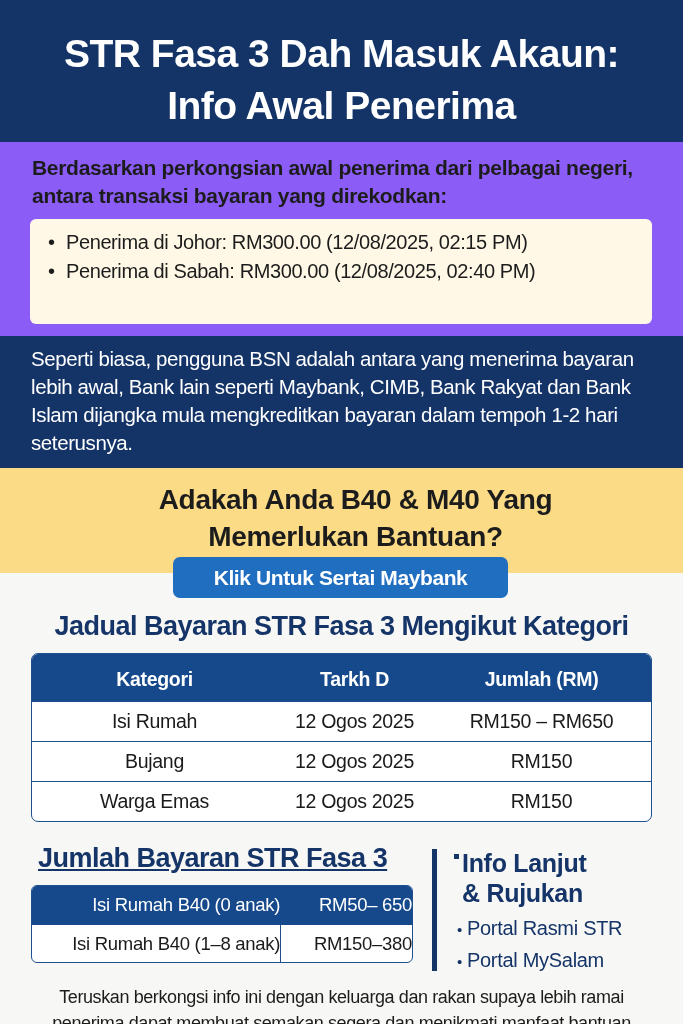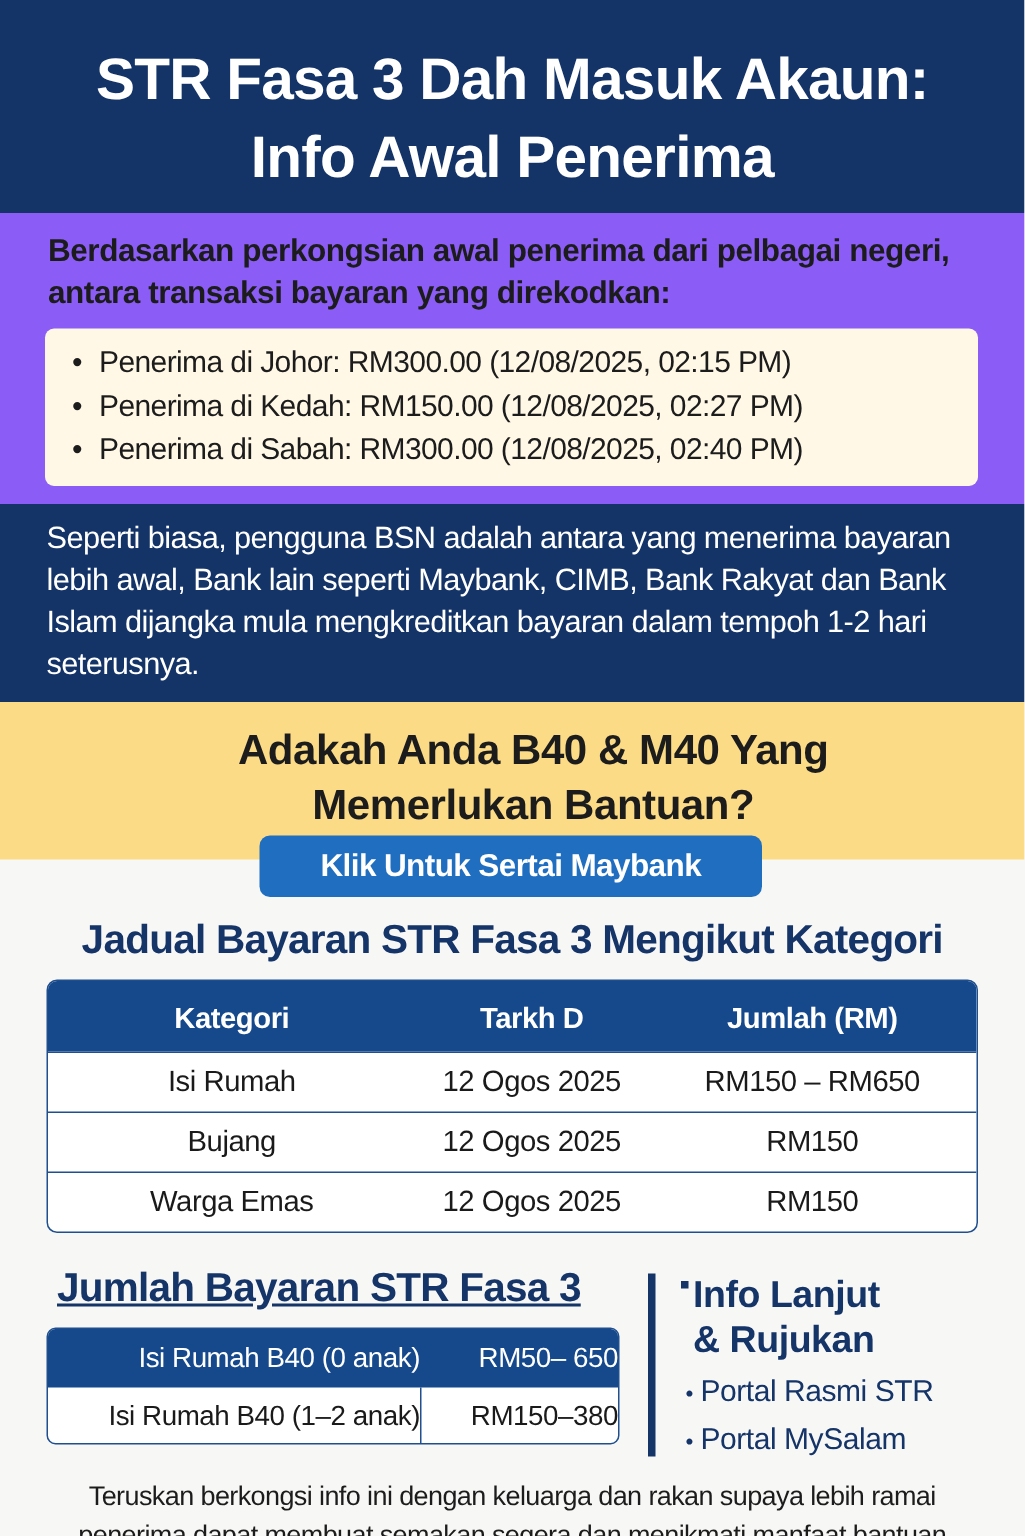--- a/index.html
+++ b/index.html
@@ -126,23 +126,20 @@
   </h1>
 </div>
 
 <div class="yellow1">
   <p class="intro">Berdasarkan perkongsian awal penerima dari pelbagai negeri, antara transaksi bayaran yang direkodkan:</p>
   <ul class="list-box">
     <li>
       <span class="bullet">•</span><span>Penerima di Johor:</span>&nbsp;<span>RM300.00</span> <span>(12/08/2025, 02:15 PM)</span>
     </li>
     <li>
-      <span class="bullet">•</span><span>Penerima di Kedah:</span> <span>RM150.00</span> <span>(12/08/2025, 02:27 PM)</span>
-    </li>
-    <li>
       <span class="bullet">•</span><span>Penerima di Sabah:</span> <span>RM300.00</span> <span>(12/08/2025, 02:40 PM)</span>
     </li>
   </ul>
 </div>
 
 <div class="blue2">
   <p>Seperti biasa, pengguna BSN adalah antara yang menerima bayaran lebih awal, Bank lain seperti Maybank, CIMB, Bank Rakyat dan Bank Islam dijangka mula mengkreditkan bayaran dalam tempoh 1-2 hari seterusnya.</p>
 </div>
 
 <div class="yellow2">
@@ -180,21 +177,21 @@
 </div>
 
 <div class="jumlah-title">Jumlah Bayaran STR Fasa 3</div>
 
 <div class="jumlah-table">
   <div class="row head">
     <div class="cell c1">Isi Rumah B40 (0 anak)</div>
     <div class="cell c2">RM50– 650</div>
   </div>
   <div class="row">
-    <div class="cell c1">Isi Rumah B40 (1–2 anak)</div>
+    <div class="cell c1">Isi Rumah B40 (1–8 anak)</div>
     <div class="cell c2">RM150–380</div>
   </div>
 </div>
 
 <div class="divider"></div>
 
 <div class="info-panel">
   <div class="title">
     <span class="sq"></span>
     <span>Info Lanjut</span><br>

